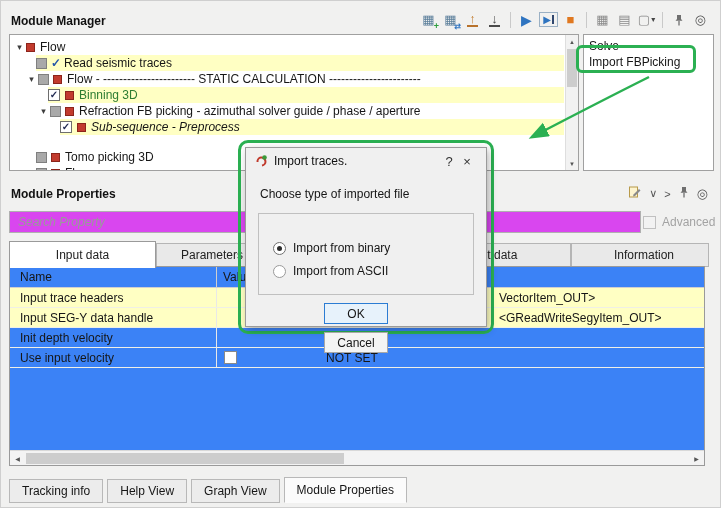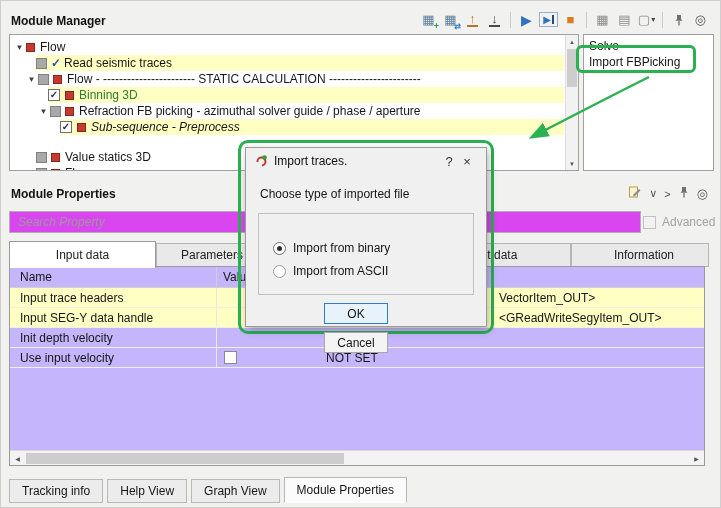--- a/index.html
+++ b/index.html
@@ -78,21 +78,21 @@
             background:#f2f2f2; border:1px solid #c0c0c0; }
   #adv-label { position:absolute; left:661px; top:214px; color:#a3a3a3; font-size:12px; }
 
   #tabs { position:absolute; left:8px; top:240px; width:700px; height:26px; }
   .tab { position:absolute; display:flex; align-items:center; justify-content:center;
          font-size:12px; color:#222; background:#e9e9e9; border:1px solid #b5b5b5; top:2px; height:24px; }
   .tab.active { top:0; height:27px; background:#ffffff; border:1px solid #9a9a9a; border-bottom:none; z-index:3; }
   .tab.left-text { justify-content:flex-start; padding-left:24px; }
 
   #table-panel { position:absolute; left:8px; top:265px; width:696px; height:200px;
-                 background:#c4b5fd; border:1px solid #9a9a9a; z-index:1; }
+                 background:#3b82f6; border:1px solid #9a9a9a; z-index:1; }
   #thead { display:flex; height:21px; border-bottom:1px solid #cfcfcf; align-items:center; }
   .th-name { width:207px; padding-left:10px; border-right:1px solid #cfcfcf; height:100%; display:flex; align-items:center; }
   .th-value { padding-left:6px; }
   .prow { position:relative; height:20px; display:flex; align-items:center; border-bottom:1px solid #efefe6; }
   .prow.yellow { background:#ffffc3; }
   .prow .pname { width:207px; padding-left:10px; border-right:1px solid #e8e8e8; height:100%; display:flex; align-items:center; white-space:nowrap; }
   .pval { position:absolute; left:316px; top:3px; white-space:nowrap; }
   .plink { position:absolute; left:489px; top:3px; white-space:nowrap; }
   .pcheck { position:absolute; left:214px; top:3px; width:13px; height:13px; background:#fff; border:1px solid #8a8a8a; }
 
@@ -224,21 +224,21 @@
         <div class="hl">
           <span class="cbx">✓</span>
           <span class="redsq"></span>
           <span class="ital">Sub-sequence - Preprocess</span>
         </div>
       </div>
       <div class="tspacer"></div>
       <div class="trow" style="padding-left:25px;">
         <span class="graysq"></span>
         <span class="redsq"></span>
-        <span>Value statics 3D</span>
+        <span>Tomo picking 3D</span>
       </div>
       <div class="trow" style="padding-left:25px;">
         <span class="graysq"></span>
         <span class="redsq"></span>
         <span>Fl</span>
       </div>
     </div>
     <div id="tree-vscroll">
       <div class="vs-btn">▲</div>
       <div id="tree-vthumb"></div>

